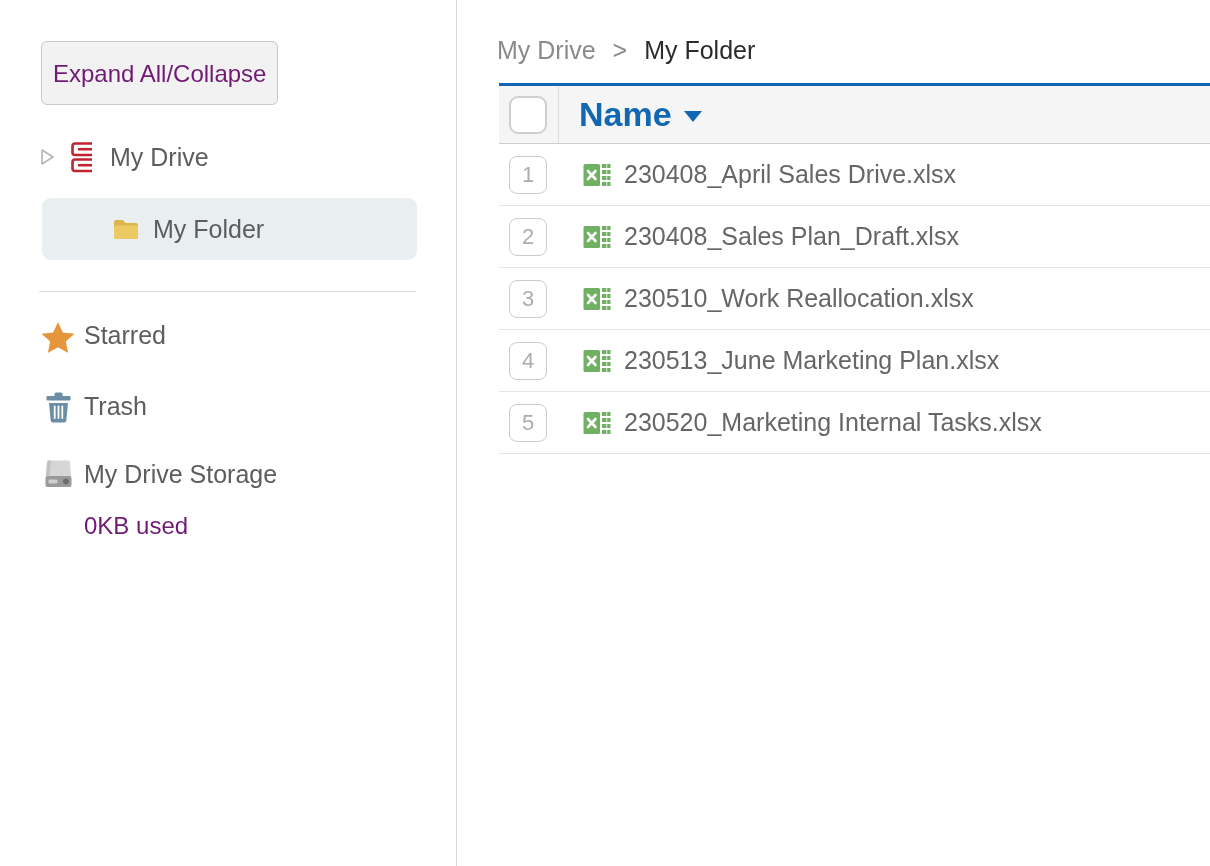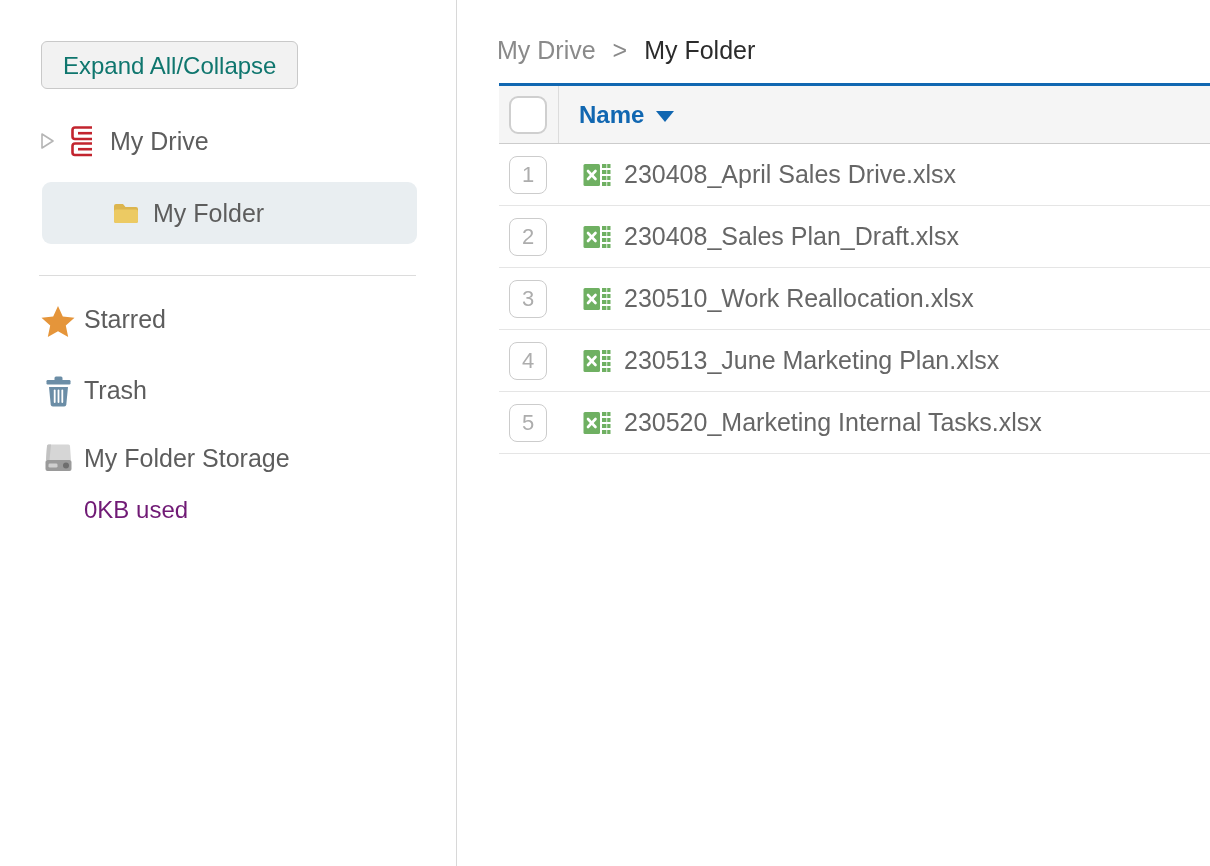--- a/index.html
+++ b/index.html
@@ -5,23 +5,23 @@
   * { margin: 0; padding: 0; box-sizing: border-box; }
   html, body { width: 1210px; height: 866px; background: #fff; overflow: hidden; }
   body { font-family: "Liberation Sans", "DejaVu Sans", sans-serif; color: #5f5f5f; }
 
   .app { display: flex; width: 1210px; height: 866px; }
 
   
   .sidebar { width: 457px; height: 866px; border-right: 1px solid #d8d8d8; flex: 0 0 457px; }
 
   .expand-btn {
-    display: inline-block; margin: 41px 0 0 41px; height: 48px; line-height: 47px;
-    padding: 0 21px; background: #f2f2f2; border: 1px solid #c9c9c9; border-radius: 6px;
-    font-size: 24px; color: #0f766e; cursor: pointer; font-family: inherit;
+    display: inline-block; margin: 41px 0 0 41px; height: 64px; line-height: 47px;
+    padding: 0 11px; background: #f2f2f2; border: 1px solid #c9c9c9; border-radius: 6px;
+    font-size: 24px; color: #701a75; cursor: pointer; font-family: inherit;
   }
 
   .tree { margin-top: 30px; }
   .tree-row { display: flex; align-items: center; height: 44px; padding-left: 40px; cursor: pointer; }
   .tree-row .caret { width: 15px; margin-right: 13px; display: flex; align-items: center; }
   .tree-row .drive-ico { margin-right: 15px; display: flex; align-items: center; }
   .tree-label { font-size: 25px; color: #5d5d5d; }
 
   .tree-row.selected {
     margin: 19px 0 19px 42px; width: 375px; height: 62px; border-radius: 9px;
@@ -53,21 +53,21 @@
   .thead {
     display: flex; align-items: stretch; height: 61px;
     border-top: 3px solid #1167b1; background: #f5f5f5; border-bottom: 1px solid #cccccc;
   }
   .check-cell { width: 60px; flex: 0 0 60px; display: flex; align-items: center; padding-left: 10px; }
   .thead .check-cell { border-right: 1px solid #dcdcdc; }
   .checkbox {
     width: 38px; height: 38px; background: #fff; border: 2px solid #cfcfcf; border-radius: 9px; cursor: pointer;
   }
   .name-cell { display: flex; align-items: center; padding-left: 20px; }
-  .name-header-label { font-size: 24px; font-weight: bold; color: #1167b1; cursor: pointer; }
+  .name-header-label { font-size: 34px; font-weight: bold; color: #1167b1; cursor: pointer; }
   .sort-caret {
     width: 0; height: 0; margin-left: 12px; margin-top: 3px;
     border-left: 9px solid transparent; border-right: 9px solid transparent; border-top: 11px solid #1167b1;
   }
 
   .trow { display: flex; align-items: center; height: 62px; border-bottom: 1px solid #e5e5e5; cursor: pointer; }
   .row-num {
     width: 38px; height: 38px; margin-left: 10px; border: 1px solid #cccccc; border-radius: 8px;
     display: flex; align-items: center; justify-content: center;
     font-size: 22px; color: #adadad; background: #fff;
@@ -174,21 +174,21 @@
       <div class="side-item row-storage">
         <span class="icon-col">
           <svg width="31" height="30" viewBox="0 0 31 30">
             <path d="M4 2 Q4 0.5 5.5 0.5 H25.5 Q27 0.5 27 2 L28 16 H3 Z" fill="#d6d6d6"></path>
             <path d="M8 0.5 L6.5 16 H3 L4 2 Q4 0.5 5.5 0.5 Z" fill="#c2c2c2"></path>
             <rect x="2.5" y="16" width="26" height="11" rx="2" fill="#9a9a9a"></rect>
             <rect x="5.5" y="19.5" width="9" height="4" rx="1.3" fill="#cfcfcf"></rect>
             <circle cx="23" cy="21.5" r="3" fill="#6e6e6e"></circle>
           </svg>
         </span>
-        <span class="side-label">My Folder Storage</span>
+        <span class="side-label">My Drive Storage</span>
       </div>
       <div class="storage-used">0KB used</div>
     </div>
   </div>
 
   <div class="content">
 
     <div class="breadcrumb">
       <span class="bc-parent">My Drive</span>
       <span class="bc-sep">&gt;</span>

